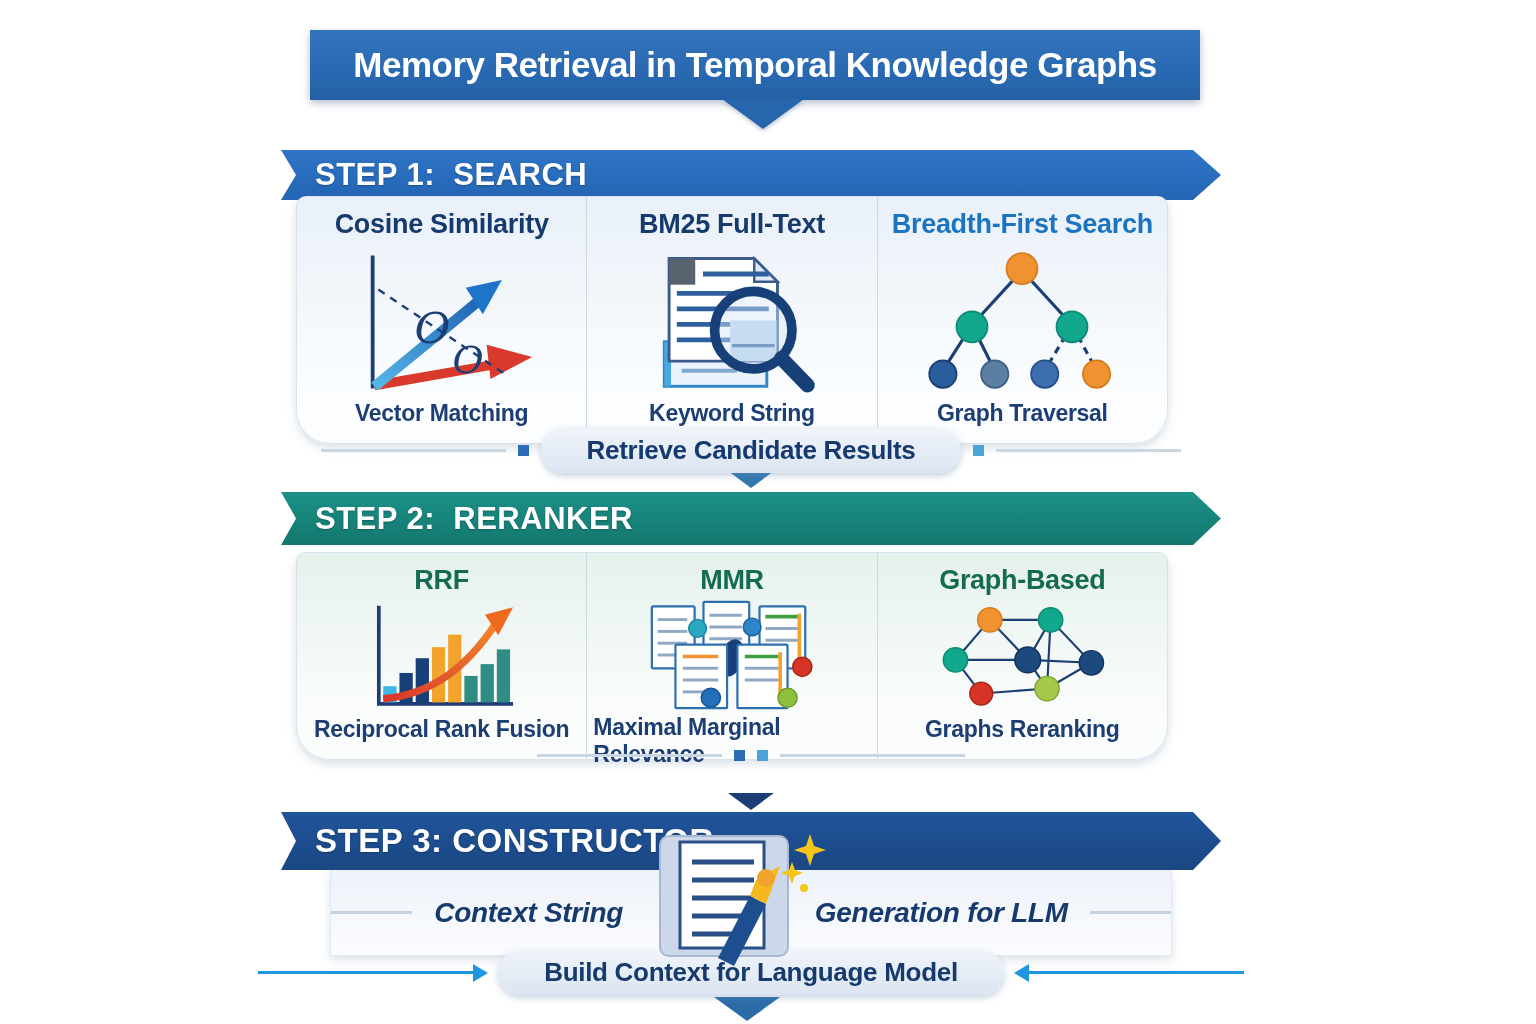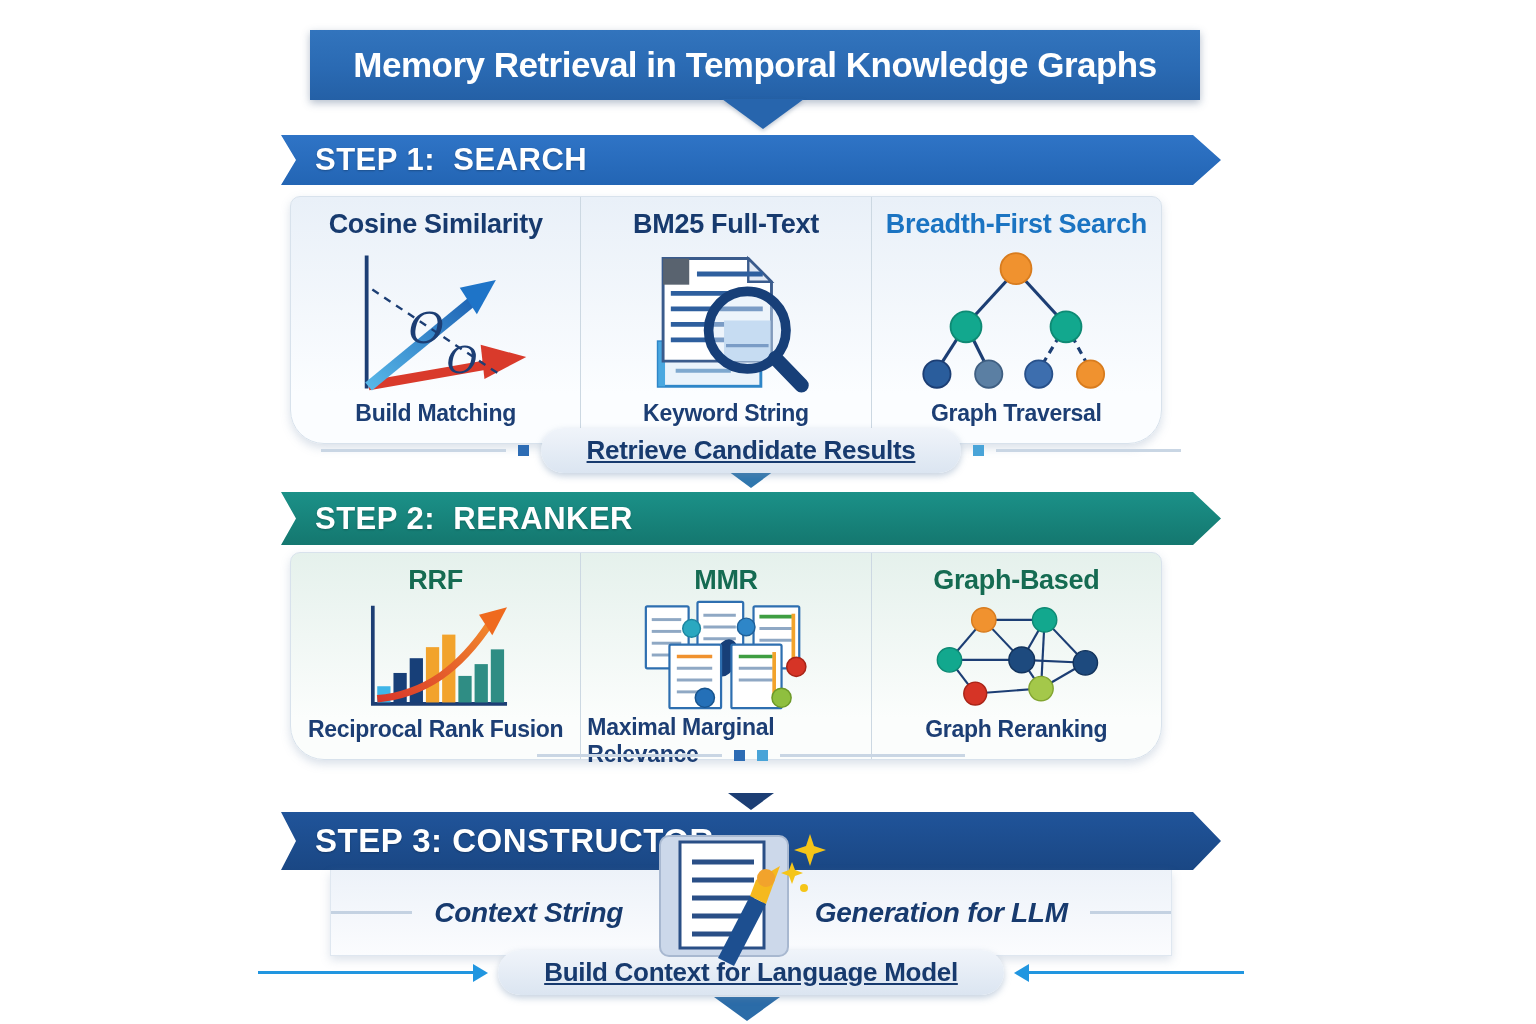--- a/index.html
+++ b/index.html
@@ -15,29 +15,29 @@
   .title-vtab{position:absolute;left:722px;top:99px;width:0;height:0;
     border-left:41px solid transparent;border-right:41px solid transparent;
     border-top:30px solid #2765ad;filter:drop-shadow(0 2px 2px rgba(40,70,110,.3));}
 
   
   .step-banner{position:absolute;left:281px;width:940px;display:flex;align-items:center;
     padding-left:34px;box-sizing:border-box;
     clip-path:polygon(0 0, calc(100% - 28px) 0, 100% 50%, calc(100% - 28px) 100%, 0 100%, 15px 50%);}
   .step-banner span{color:#ffffff;font-weight:700;white-space:pre;letter-spacing:.5px;
     text-shadow:0 1px 2px rgba(0,0,0,.25);}
-  #step1-banner{top:135px;height:50px;background:linear-gradient(180deg,#2f74c6,#2365b4);}
+  #step1-banner{top:150px;height:50px;background:linear-gradient(180deg,#2f74c6,#2365b4);}
   #step1-banner span{font-size:31px;}
   #step2-banner{top:492px;height:53px;background:linear-gradient(180deg,#1b9188,#14776f);}
   #step2-banner span{font-size:31px;}
   #step3-banner{top:812px;height:58px;background:linear-gradient(180deg,#20549a,#1a4784);}
   #step3-banner span{font-size:33px;}
 
   
-  .panel{position:absolute;left:290px;width:870px;display:flex;
+  .panel{position:absolute;left:296px;width:870px;display:flex;
     border:1px solid #d8e2ec;border-radius:10px 10px 34px 34px;
     box-shadow:0 4px 10px rgba(120,145,175,.28);}
   #panel1{top:196px;height:246px;background:linear-gradient(180deg,#e9f0f8 0%,#fbfdff 80%);}
   #panel2{top:552px;height:206px;background:linear-gradient(180deg,#e5f1ec 0%,#fbfdfc 80%);}
   .col{flex:1;display:flex;flex-direction:column;align-items:center;justify-content:space-between;
     padding:12px 6px 16px 6px;box-sizing:border-box;}
   .col + .col{border-left:1px solid #ccd8e2;}
   .col .hdr{font-weight:700;font-size:27px;letter-spacing:-.3px;}
   #panel1 .hdr{color:#173a6e;}
   #panel1 .col:nth-child(3) .hdr{color:#1b74c2;}
@@ -48,21 +48,21 @@
   
   .pill-row{position:absolute;left:281px;width:940px;display:flex;align-items:center;justify-content:center;gap:12px;z-index:5;}
   #pill-row-1{top:428px;}
   #pill-row-2{top:750px;}
   .rule{height:3px;width:185px;background:#c9d6e4;}
   .sq{width:11px;height:11px;}
   .sq-l{background:#2d6cb4;}
   .sq-r{background:#49a4d8;}
   .pill{background:linear-gradient(180deg,#f0f4fa,#dbe5f1);border-radius:40px;
     padding:7px 46px;color:#173a6e;font-weight:700;font-size:26px;white-space:nowrap;
-    box-shadow:0 3px 7px rgba(110,140,175,.4);letter-spacing:-.3px;text-decoration:underline;}
+    box-shadow:0 3px 7px rgba(110,140,175,.4);letter-spacing:-.3px;}
   .tri-down{position:absolute;width:0;height:0;z-index:4;
     border-left:23px solid transparent;border-right:23px solid transparent;}
   #tri-1{left:728px;top:471px;border-top:17px solid #2f77ae;}
   #tri-2{left:728px;top:793px;border-top:17px solid #1c3e74;}
   #tri-3{left:714px;top:997px;border-left:33px solid transparent;border-right:33px solid transparent;border-top:24px solid #2b6ca8;}
 
   
   #panel3{position:absolute;left:330px;top:870px;width:840px;height:85px;
     background:linear-gradient(180deg,#edf2f9,#fbfcfe);border:1px solid #dfe7f0;border-top:none;
     display:flex;align-items:center;justify-content:center;gap:22px;
@@ -106,21 +106,21 @@
           <line x1="32" y1="12" x2="32" y2="152" stroke="#1c3e74" stroke-width="4"></line>
           <line x1="34" y1="149" x2="160" y2="127" stroke="#d93a2b" stroke-width="10"></line>
           <polygon points="200,119 152,106 156,142" fill="#d93a2b"></polygon>
           <line x1="34" y1="150" x2="146" y2="58" stroke="url(#bluegrad)" stroke-width="11"></line>
           <polygon points="168,38 130,46 148,74" fill="#1e74c8"></polygon>
           <line x1="38" y1="48" x2="170" y2="136" stroke="#1c3e74" stroke-width="2.5" stroke-dasharray="8,7"></line>
           <text x="76" y="104" font-family="DejaVu Serif, serif" font-style="italic" font-size="46" fill="#1c3e74">O</text>
           <text x="116" y="136" font-family="DejaVu Serif, serif" font-style="italic" font-size="40" fill="#1c3e74">O</text>
         </svg>
       </div>
-      <div class="cap">Build Matching</div>
+      <div class="cap">Vector Matching</div>
     </div>
 
     <div class="col">
       <div class="hdr">BM25 Full-Text</div>
       <div class="icon-box">
         <svg width="180" height="150" viewBox="0 0 180 155">
           <rect x="20" y="100" width="106" height="46" fill="#eaf3fb" stroke="#2e86c8" stroke-width="3"></rect>
           <rect x="20" y="100" width="7" height="46" fill="#4aa8e0"></rect>
           <line x1="38" y1="115" x2="110" y2="115" stroke="#7fa9cf" stroke-width="4"></line>
           <line x1="38" y1="130" x2="95" y2="130" stroke="#7fa9cf" stroke-width="4"></line>
@@ -270,21 +270,21 @@
           </g>
           <circle cx="80" cy="32" r="17" fill="#f0922f" stroke="#d87c1e" stroke-width="2"></circle>
           <circle cx="165" cy="32" r="17" fill="#12a88e" stroke="#0e8a74" stroke-width="2"></circle>
           <circle cx="32" cy="88" r="17" fill="#12a88e" stroke="#0e8a74" stroke-width="2"></circle>
           <circle cx="133" cy="88" r="18" fill="#1d4a7e" stroke="#12335c" stroke-width="2"></circle>
           <circle cx="222" cy="92" r="17" fill="#1d4a7e" stroke="#12335c" stroke-width="2"></circle>
           <circle cx="68" cy="135" r="16" fill="#d63426" stroke="#a82417" stroke-width="2"></circle>
           <circle cx="160" cy="128" r="17" fill="#a4c84a" stroke="#82a530" stroke-width="2"></circle>
         </svg>
       </div>
-      <div class="cap">Graph Reranking</div>
+      <div class="cap">Graphs Reranking</div>
     </div>
   </div>
 
   <div class="pill-row" id="pill-row-2">
     <div class="rule"></div>
     <div class="sq sq-l"></div>
     <div class="sq sq-r"></div>
     <div class="rule"></div>
   </div>
   <div class="tri-down" id="tri-2"></div>

